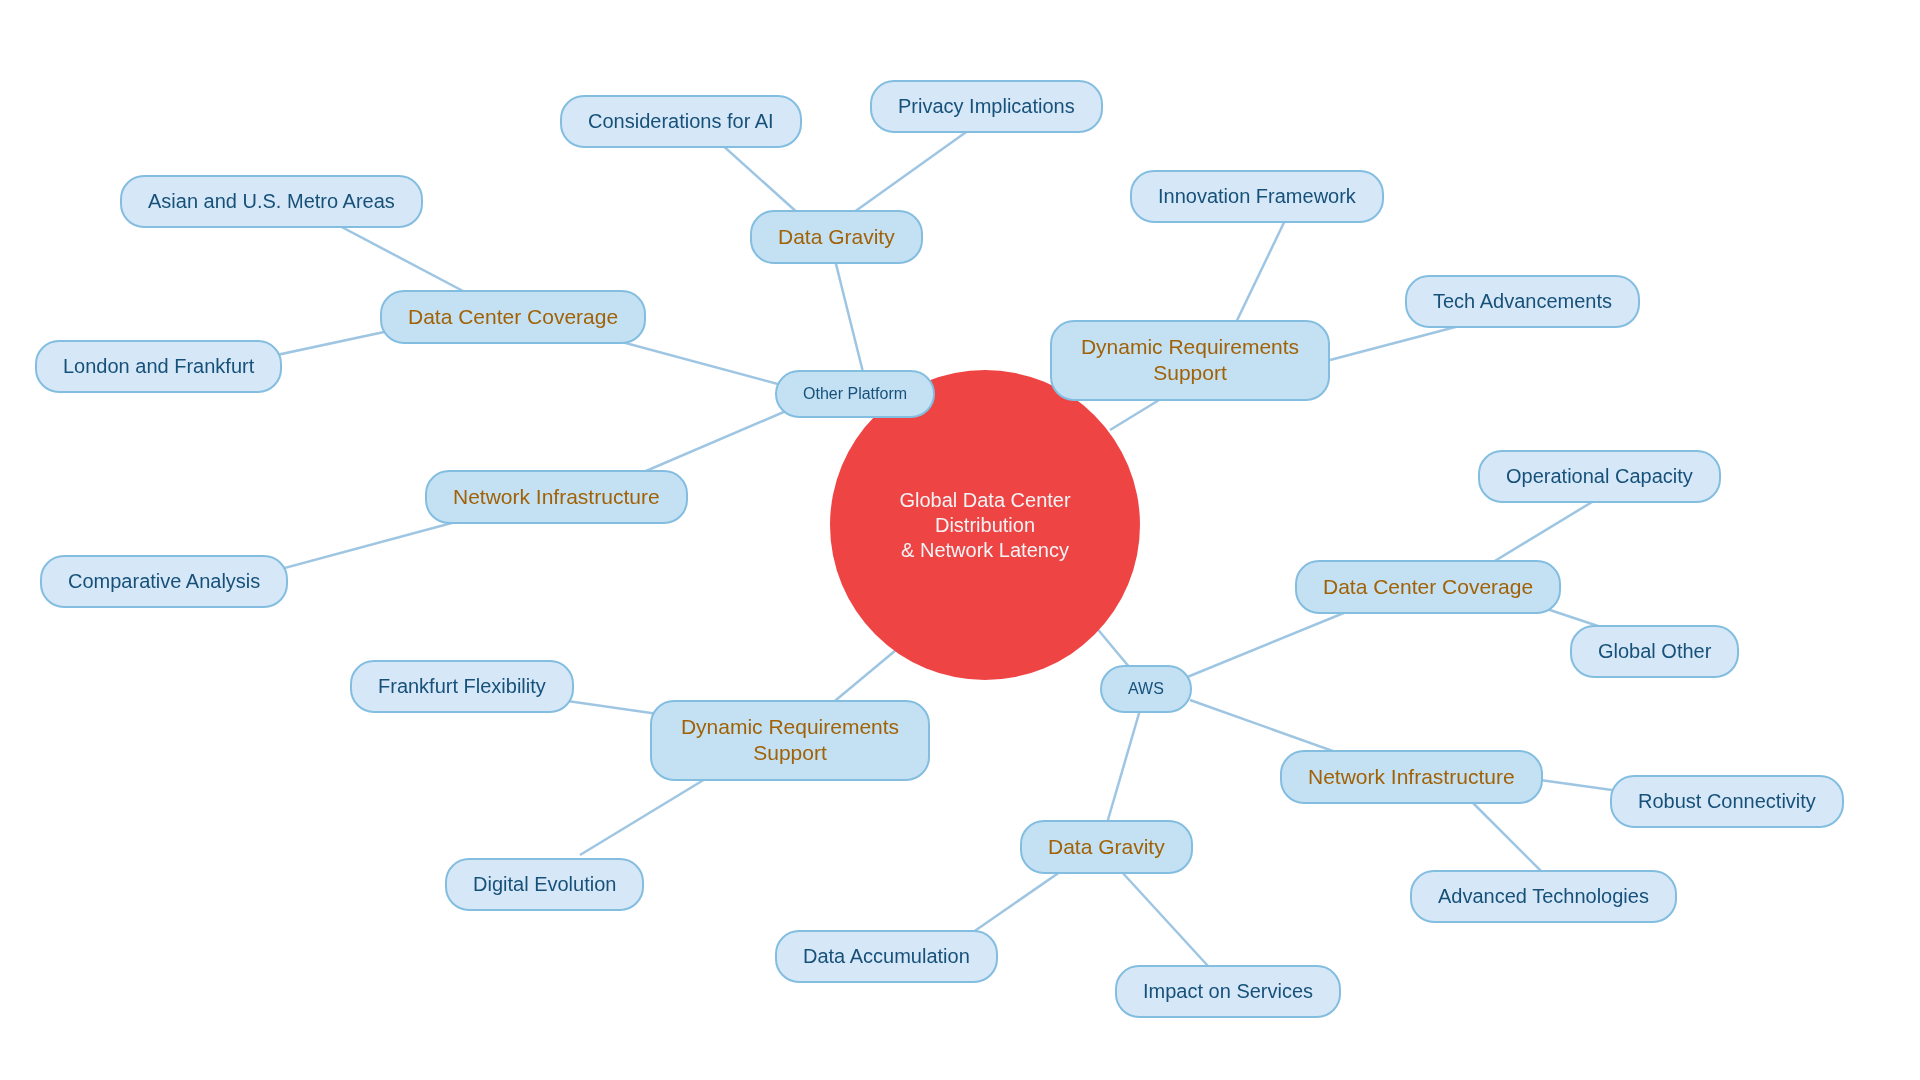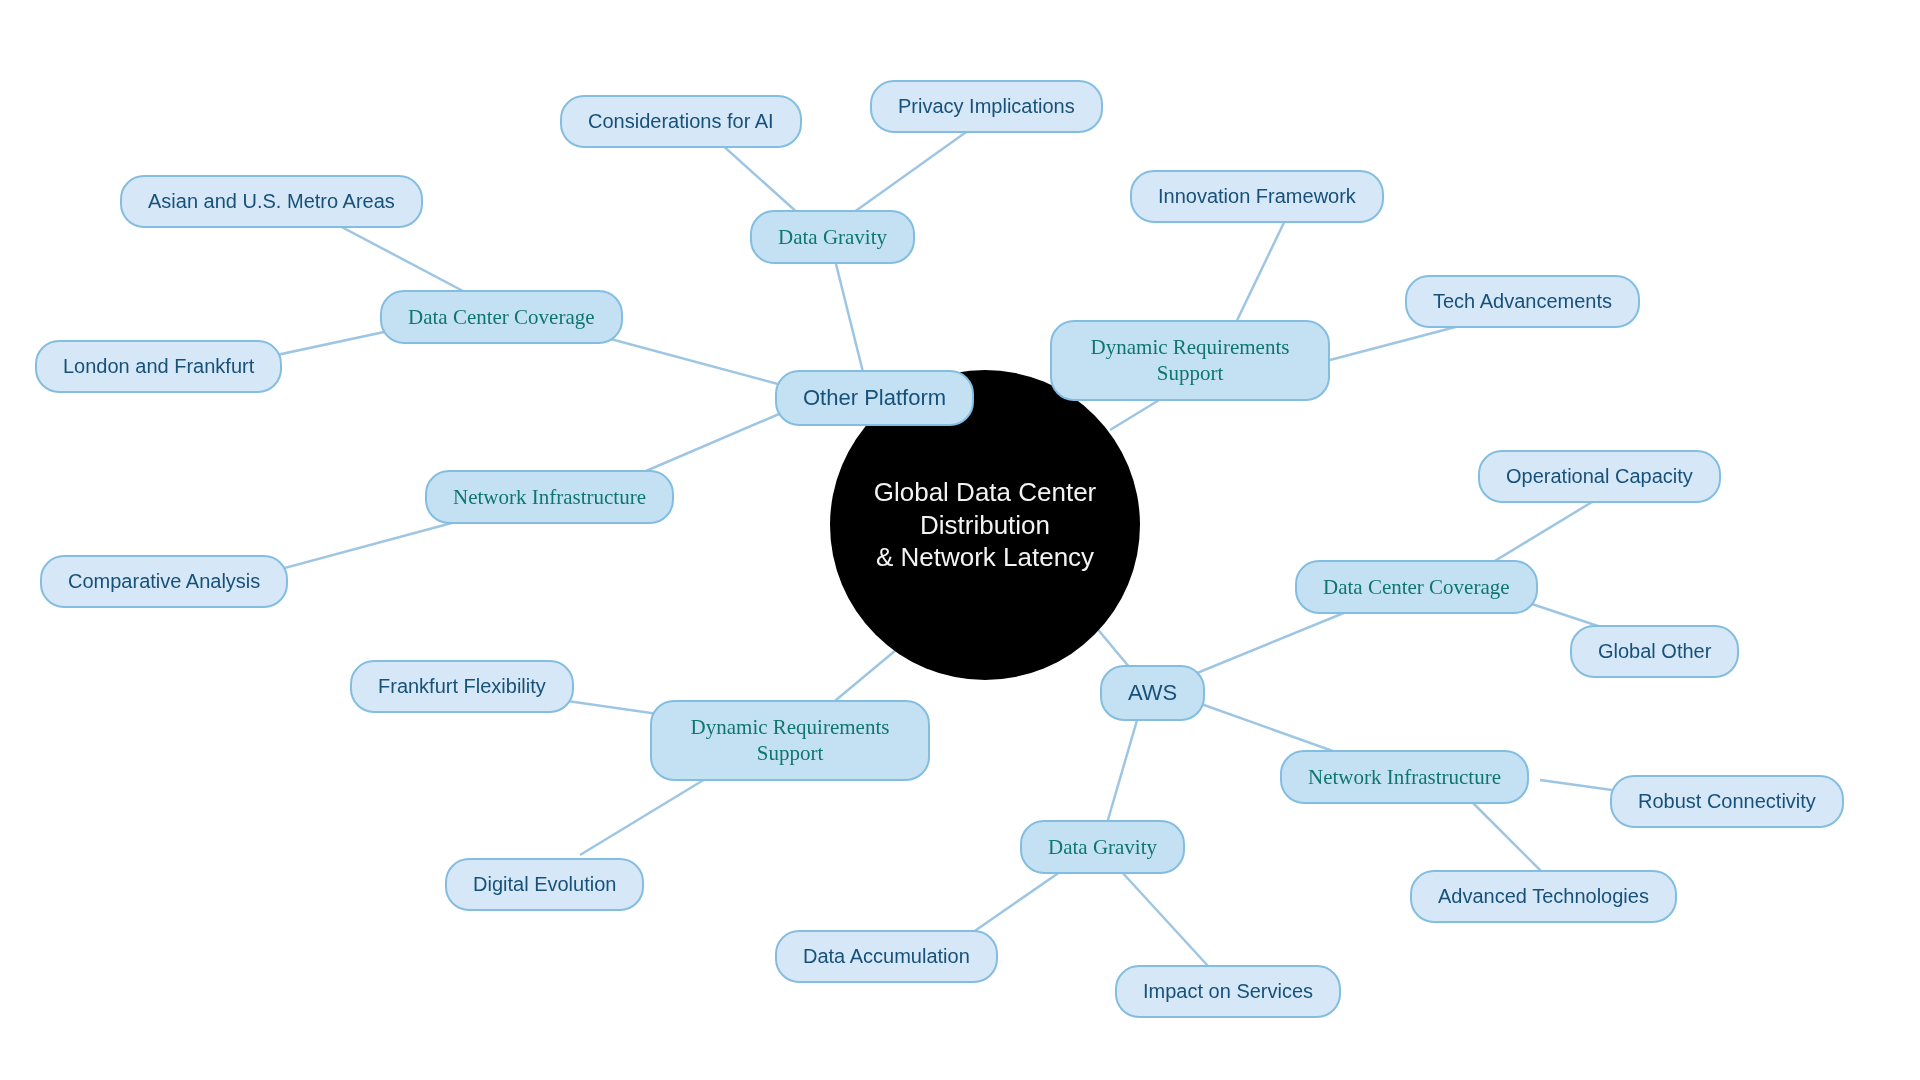--- a/index.html
+++ b/index.html
@@ -30,41 +30,40 @@
     align-items: center;
     justify-content: center;
     text-align: center;
     line-height: 1.25;
     white-space: pre-line;
   }
   .center-node {
     width: 310px;
     height: 310px;
     border-radius: 50%;
-    background: #000000;
+    background: #ef4444;
     color: #f2f3f5;
-    font-size: 26px;
+    font-size: 20px;
     padding: 40px;
   }
   .pill {
     border-radius: 24px;
     border: 2.5px solid #83bde0;
     font-size: 20px;
     padding: 12px 26px;
   }
   .pill-l1 {
     background: #c4e1f4;
     color: #17517a;
-    font-size: 22px;
+    font-size: 16px;
   }
   .pill-l2 {
     background: #c4e1f4;
-    color: #0f766e;
+    color: #a16207;
     font-size: 21px;
-    font-family: Liberation Serif, serif;
   }
   .pill-l3 {
     background: #d6e8f7;
     color: #17517a;
     font-size: 20px;
   }
 </style>
 </head>
 <body>
 

